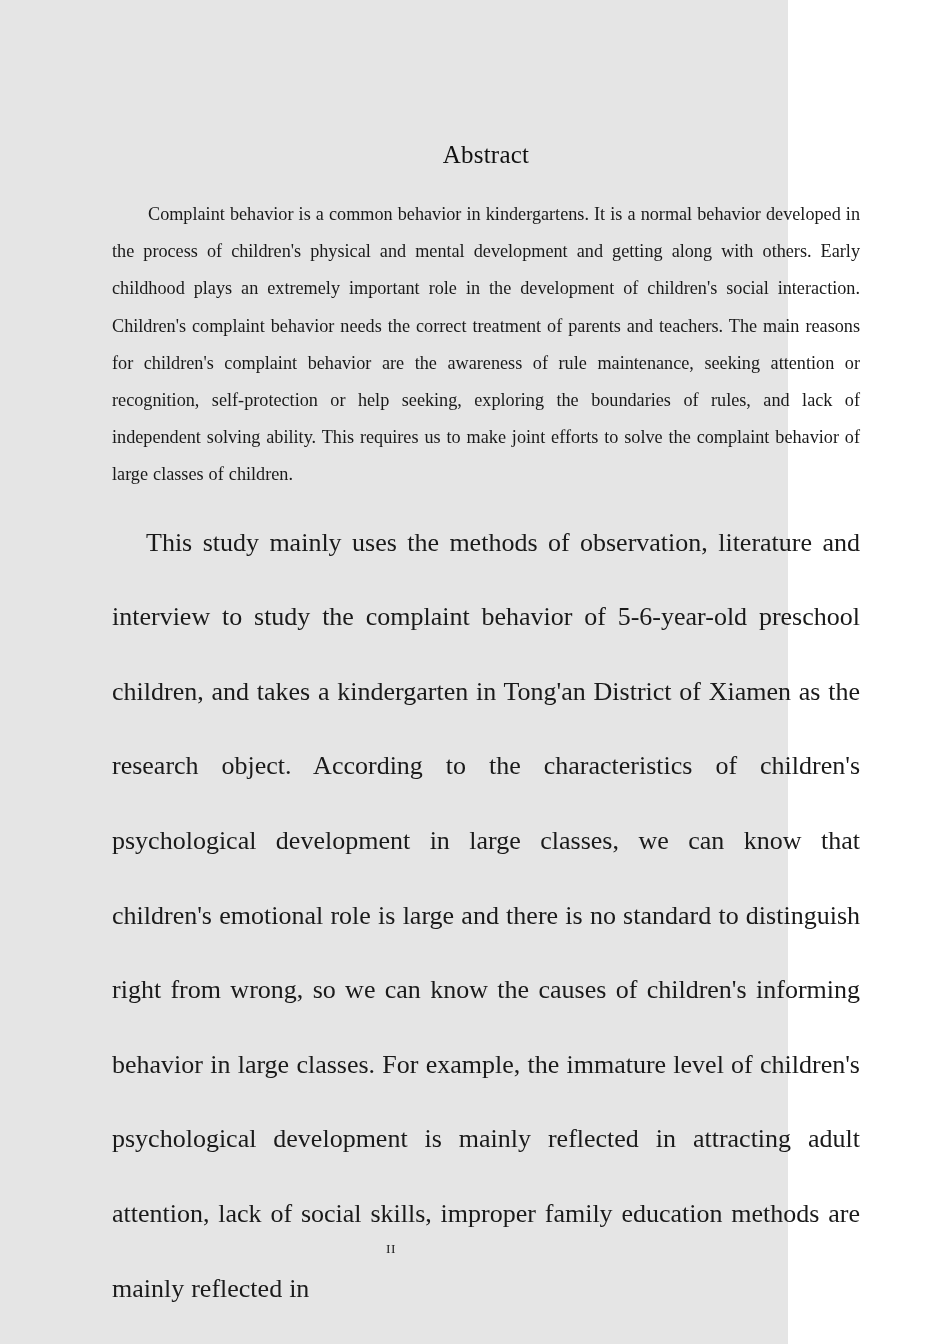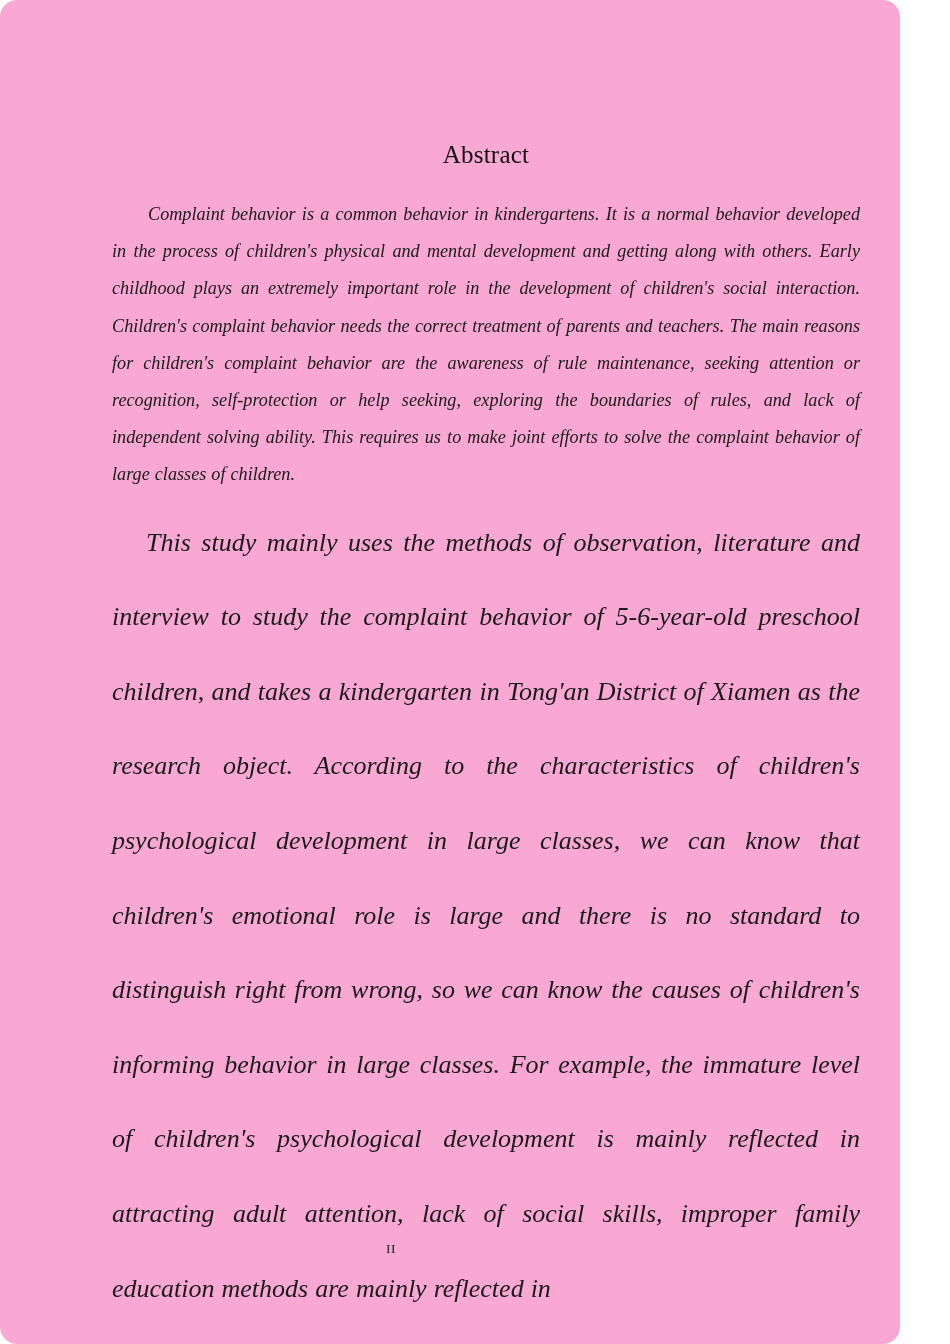--- a/index.html
+++ b/index.html
@@ -15,24 +15,23 @@
     overflow: hidden;
     font-family: "Liberation Serif", "DejaVu Serif", serif;
     color: #000000;
     -webkit-font-smoothing: antialiased;
   }
 
   .page {
     position: absolute;
     left: 0;
     top: 0;
-    width: 900px;
+    width: 788px;
     height: 1344px;
-    background: #f9a8d4;
-    border-radius: 17px;
+    background: #e5e5e5;
   }
 
   
   .doc-title {
     position: absolute;
     left: 112px;
     top: 121px;
     width: 748px;
     text-align: center;
     font-size: 25px;
@@ -41,21 +40,20 @@
     letter-spacing: 0.2px;
     color: #111111;
   }
 
   
   .body-block {
     position: absolute;
     left: 112px;
     top: 196px;
     width: 748px;
-    font-style: italic;
   }
 
   p.para {
     margin: 0;
     padding: 0;
     text-align: justify;
     text-justify: inter-word;
     color: #1a1a1a;
     word-spacing: 0.5px;
   }

